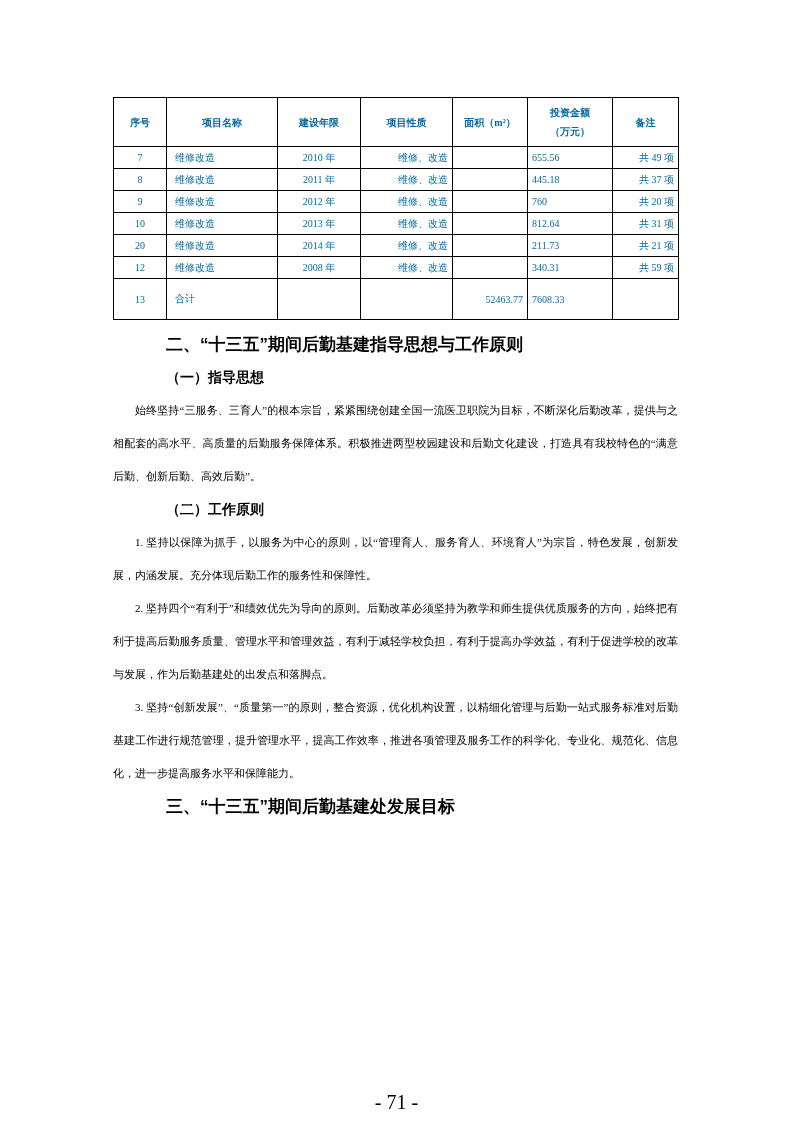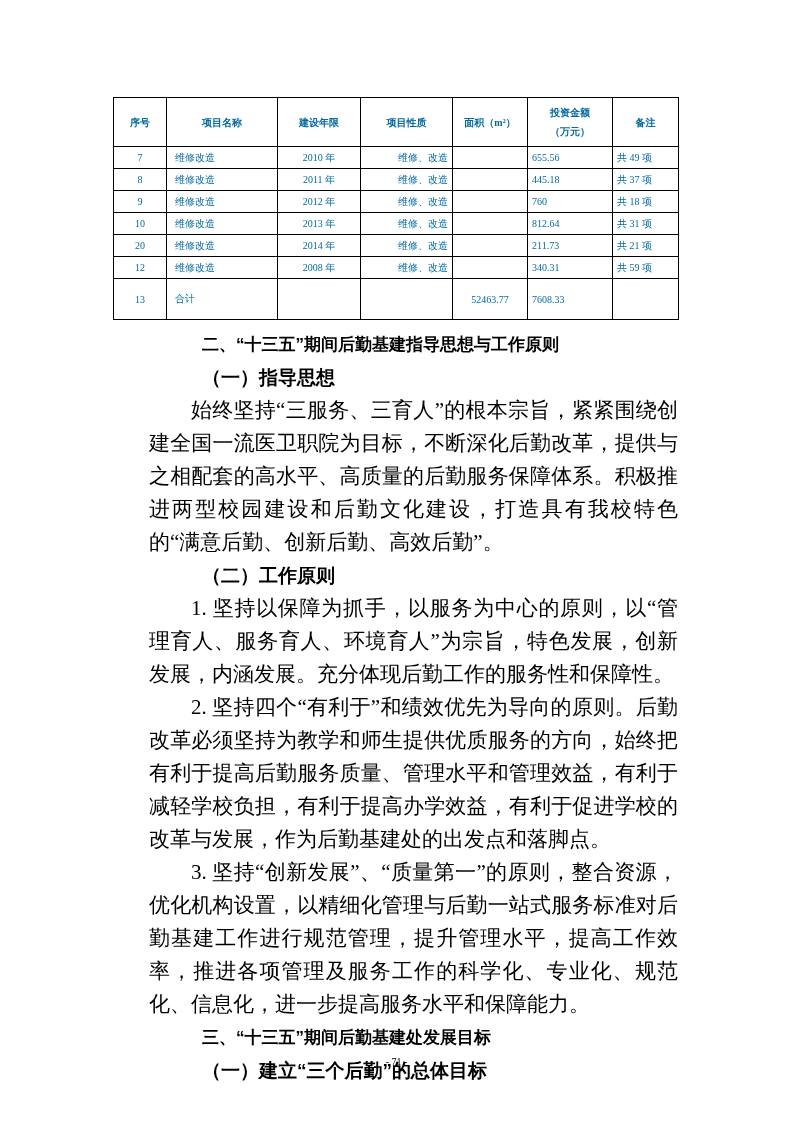--- a/index.html
+++ b/index.html
@@ -39,58 +39,58 @@
     white-space: pre-line;
     line-height: 19px;
   }
   table.project-table tbody td { height: 21px; vertical-align: middle; }
   table.project-table tbody tr:last-child td { height: 40px; }
 
   table.project-table tbody td:nth-child(1) { text-align: center; }
   table.project-table tbody td:nth-child(2) { text-align: left; padding-left: 8px; }
   table.project-table tbody td:nth-child(3) { text-align: center; }
   table.project-table tbody td:nth-child(4) { text-align: right; padding-left: 6px; }
-  table.project-table tbody td:nth-child(5) { text-align: center; }
+  table.project-table tbody td:nth-child(5) { text-align: right; }
   table.project-table tbody td:nth-child(6) { text-align: left; }
-  table.project-table tbody td:nth-child(7) { text-align: left; }
+  table.project-table tbody td:nth-child(7) { text-align: right; }
 
   
-  .content { margin-top: 8px; font-size: 16px; line-height: 33px; text-align: justify; margin-left: 36px; }
+  .content { margin-top: 8px; font-size: 16px; line-height: 33px; text-align: justify; }
   .heading-major {
     font-family: "Liberation Sans", sans-serif;
     font-weight: bold;
     font-size: 17px;
     line-height: 33px;
     margin: 0;
     padding-left: 53px;
     text-align: left;
   }
   .heading-sub {
     font-family: "Liberation Sans", sans-serif;
     font-weight: bold;
-    font-size: 19px;
+    font-size: 14px;
     line-height: 33px;
     margin: 0;
     padding-left: 53px;
     text-align: left;
   }
   .para {
     margin: 0;
     text-indent: 2em;
-    font-size: 21px;
+    font-size: 11px;
     line-height: 33px;
   }
 
   .page-number {
     position: absolute;
-    top: 1056px;
+    top: 1091px;
     left: 0;
     right: 0;
     text-align: center;
-    font-size: 10px;
+    font-size: 20px;
     font-family: "Liberation Serif", serif;
   }
 </style>
 </head>
 <body>
 
 <div class="page">
 
   <table class="project-table">
     <colgroup>
@@ -133,21 +133,21 @@
           <td>445.18</td>
           <td>共 37 项</td>
         </tr>
         <tr>
           <td>9</td>
           <td>维修改造</td>
           <td>2012 年</td>
           <td>维修、改造</td>
           <td></td>
           <td>760</td>
-          <td>共 18 项</td>
+          <td>共 20 项</td>
         </tr>
         <tr>
           <td>10</td>
           <td>维修改造</td>
           <td>2013 年</td>
           <td>维修、改造</td>
           <td></td>
           <td>812.64</td>
           <td>共 31 项</td>
         </tr>
@@ -183,18 +183,17 @@
 
   <div class="content">
     <p class="heading-major">二、“十三五”期间后勤基建指导思想与工作原则</p>
     <p class="heading-sub">（一）指导思想</p>
     <p class="para">始终坚持“三服务、三育人”的根本宗旨，紧紧围绕创建全国一流医卫职院为目标，不断深化后勤改革，提供与之相配套的高水平、高质量的后勤服务保障体系。积极推进两型校园建设和后勤文化建设，打造具有我校特色的“满意后勤、创新后勤、高效后勤”。</p>
     <p class="heading-sub">（二）工作原则</p>
     <p class="para">1. 坚持以保障为抓手，以服务为中心的原则，以“管理育人、服务育人、环境育人”为宗旨，特色发展，创新发展，内涵发展。充分体现后勤工作的服务性和保障性。</p>
     <p class="para">2. 坚持四个“有利于”和绩效优先为导向的原则。后勤改革必须坚持为教学和师生提供优质服务的方向，始终把有利于提高后勤服务质量、管理水平和管理效益，有利于减轻学校负担，有利于提高办学效益，有利于促进学校的改革与发展，作为后勤基建处的出发点和落脚点。</p>
     <p class="para">3. 坚持“创新发展”、“质量第一”的原则，整合资源，优化机构设置，以精细化管理与后勤一站式服务标准对后勤基建工作进行规范管理，提升管理水平，提高工作效率，推进各项管理及服务工作的科学化、专业化、规范化、信息化，进一步提高服务水平和保障能力。</p>
     <p class="heading-major">三、“十三五”期间后勤基建处发展目标</p>
-    <p class="heading-sub">（一）建立“三个后勤”的总体目标</p>
   </div>
 
   <div class="page-number">- 71 -</div>
 
 </div>
 
 </body></html>

